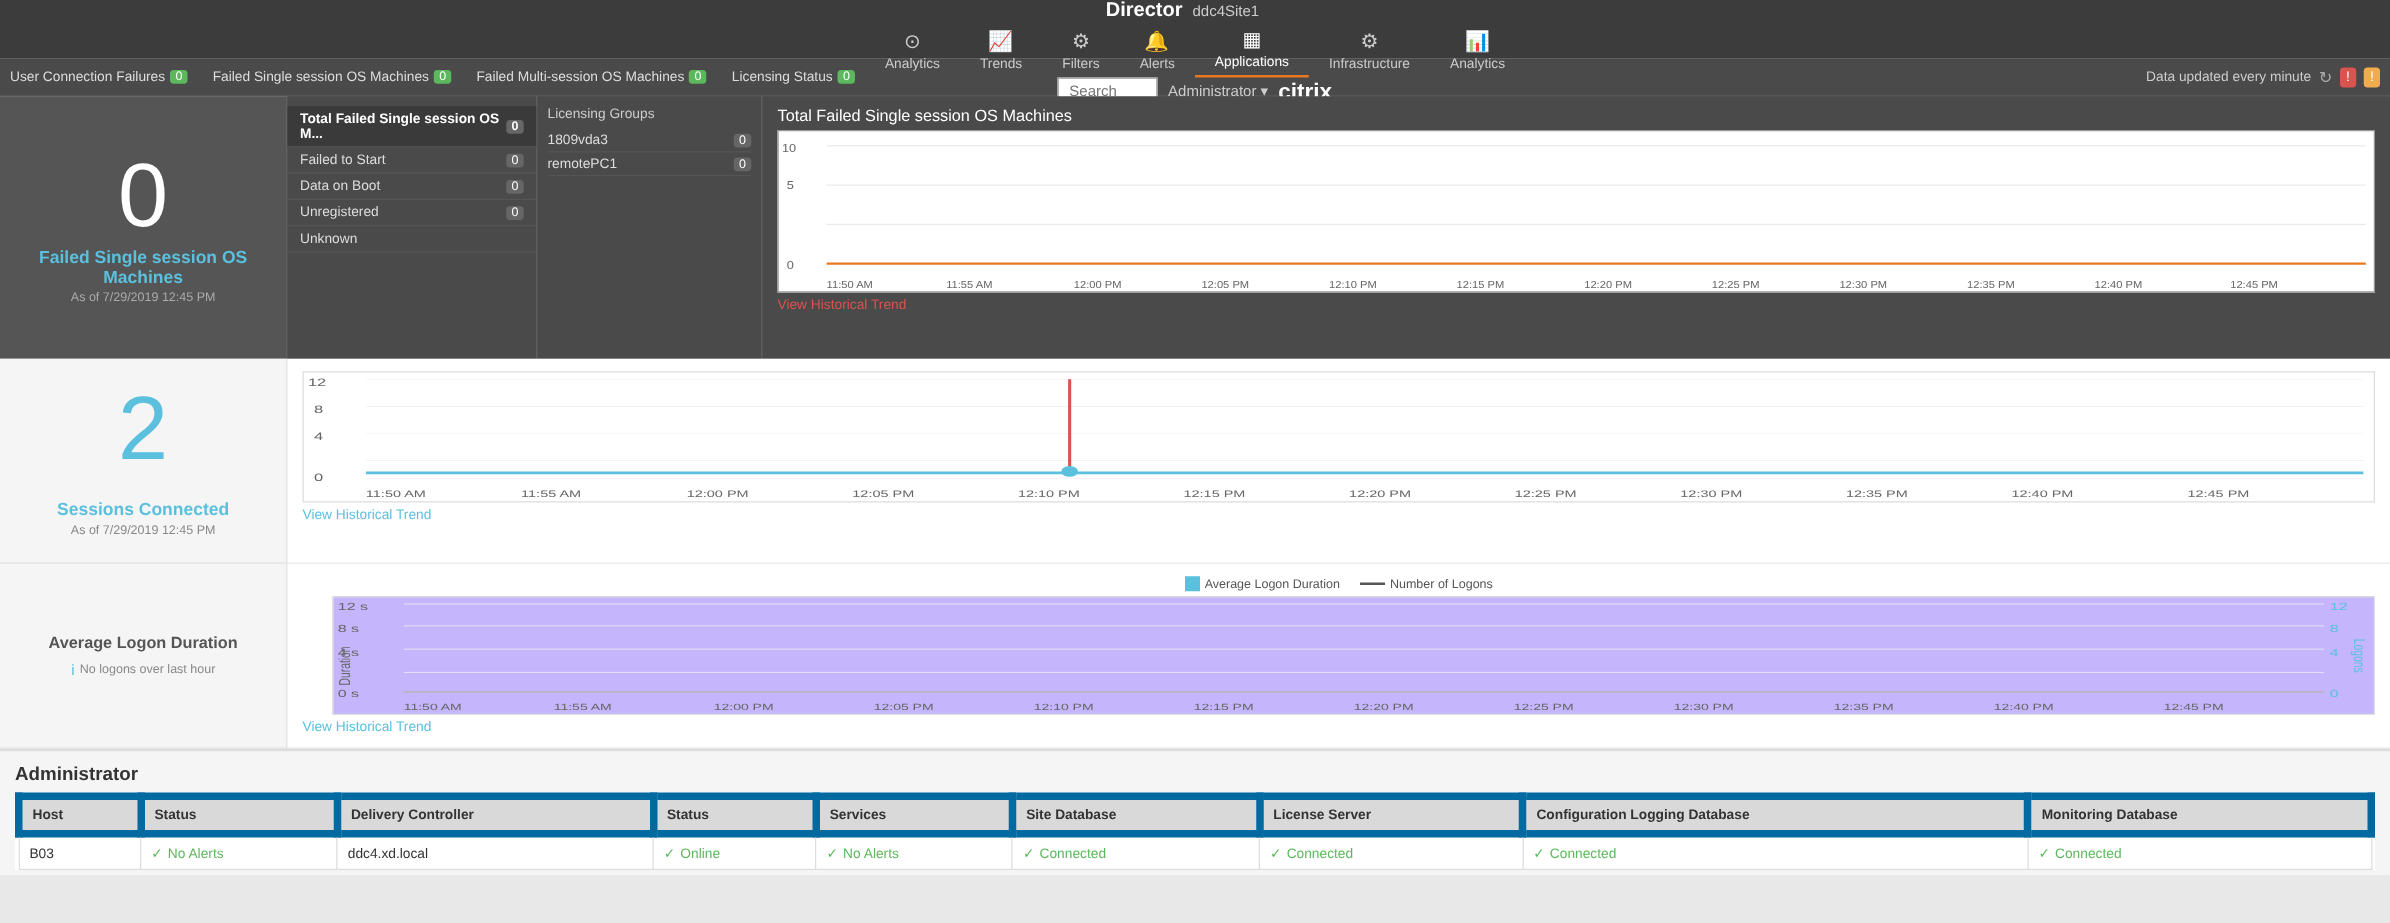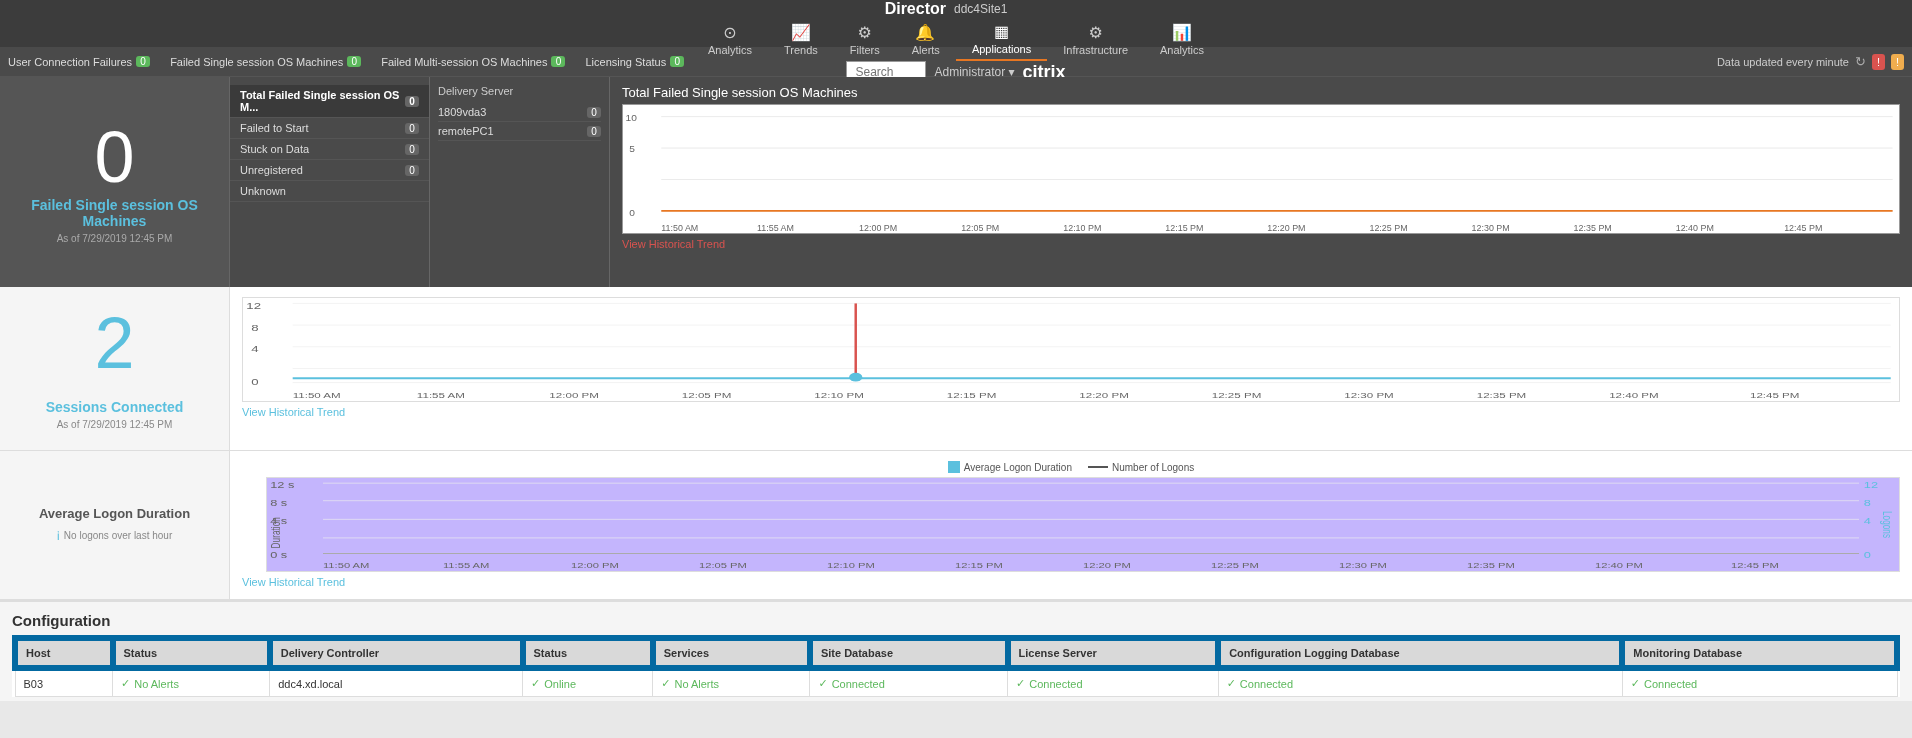--- a/index.html
+++ b/index.html
@@ -473,34 +473,34 @@
   <div class="middle-panel">
     <div class="dropdown-row header-row">
       <span>Total Failed Single session OS M...</span>
       <span class="row-count">0</span>
     </div>
     <div class="dropdown-row">
       <span>Failed to Start</span>
       <span class="row-count">0</span>
     </div>
     <div class="dropdown-row">
-      <span>Stuck on Data</span>
+      <span>Data on Boot</span>
       <span class="row-count">0</span>
     </div>
     <div class="dropdown-row">
       <span>Unregistered</span>
       <span class="row-count">0</span>
     </div>
     <div class="dropdown-row">
       <span>Unknown</span>
     </div>
   </div>
 
   <div class="delivery-panel">
-    <div class="delivery-title">Delivery Server</div>
+    <div class="delivery-title">Licensing Groups</div>
     <div class="delivery-row">
       <span>1809vda3</span>
       <span class="row-count">0</span>
     </div>
     <div class="delivery-row">
       <span>remotePC1</span>
       <span class="row-count">0</span>
     </div>
   </div>
 
@@ -639,21 +639,21 @@
         <text x="750" y="87" font-size="7" fill="#666">12:35 PM</text>
         <text x="830" y="87" font-size="7" fill="#666">12:40 PM</text>
         <text x="915" y="87" font-size="7" fill="#666">12:45 PM</text>
       </svg>
     </div>
     <a class="view-trend-link">View Historical Trend</a>
   </div>
 </div>
 
 <div class="infra-section">
-  <div class="infra-title">Configuration</div>
+  <div class="infra-title">Administrator</div>
   <table class="infra-table">
     <thead>
       <tr>
         <th>Host</th>
         <th>Status</th>
         <th>Delivery Controller</th>
         <th>Status</th>
         <th>Services</th>
         <th>Site Database</th>
         <th>License Server</th>

